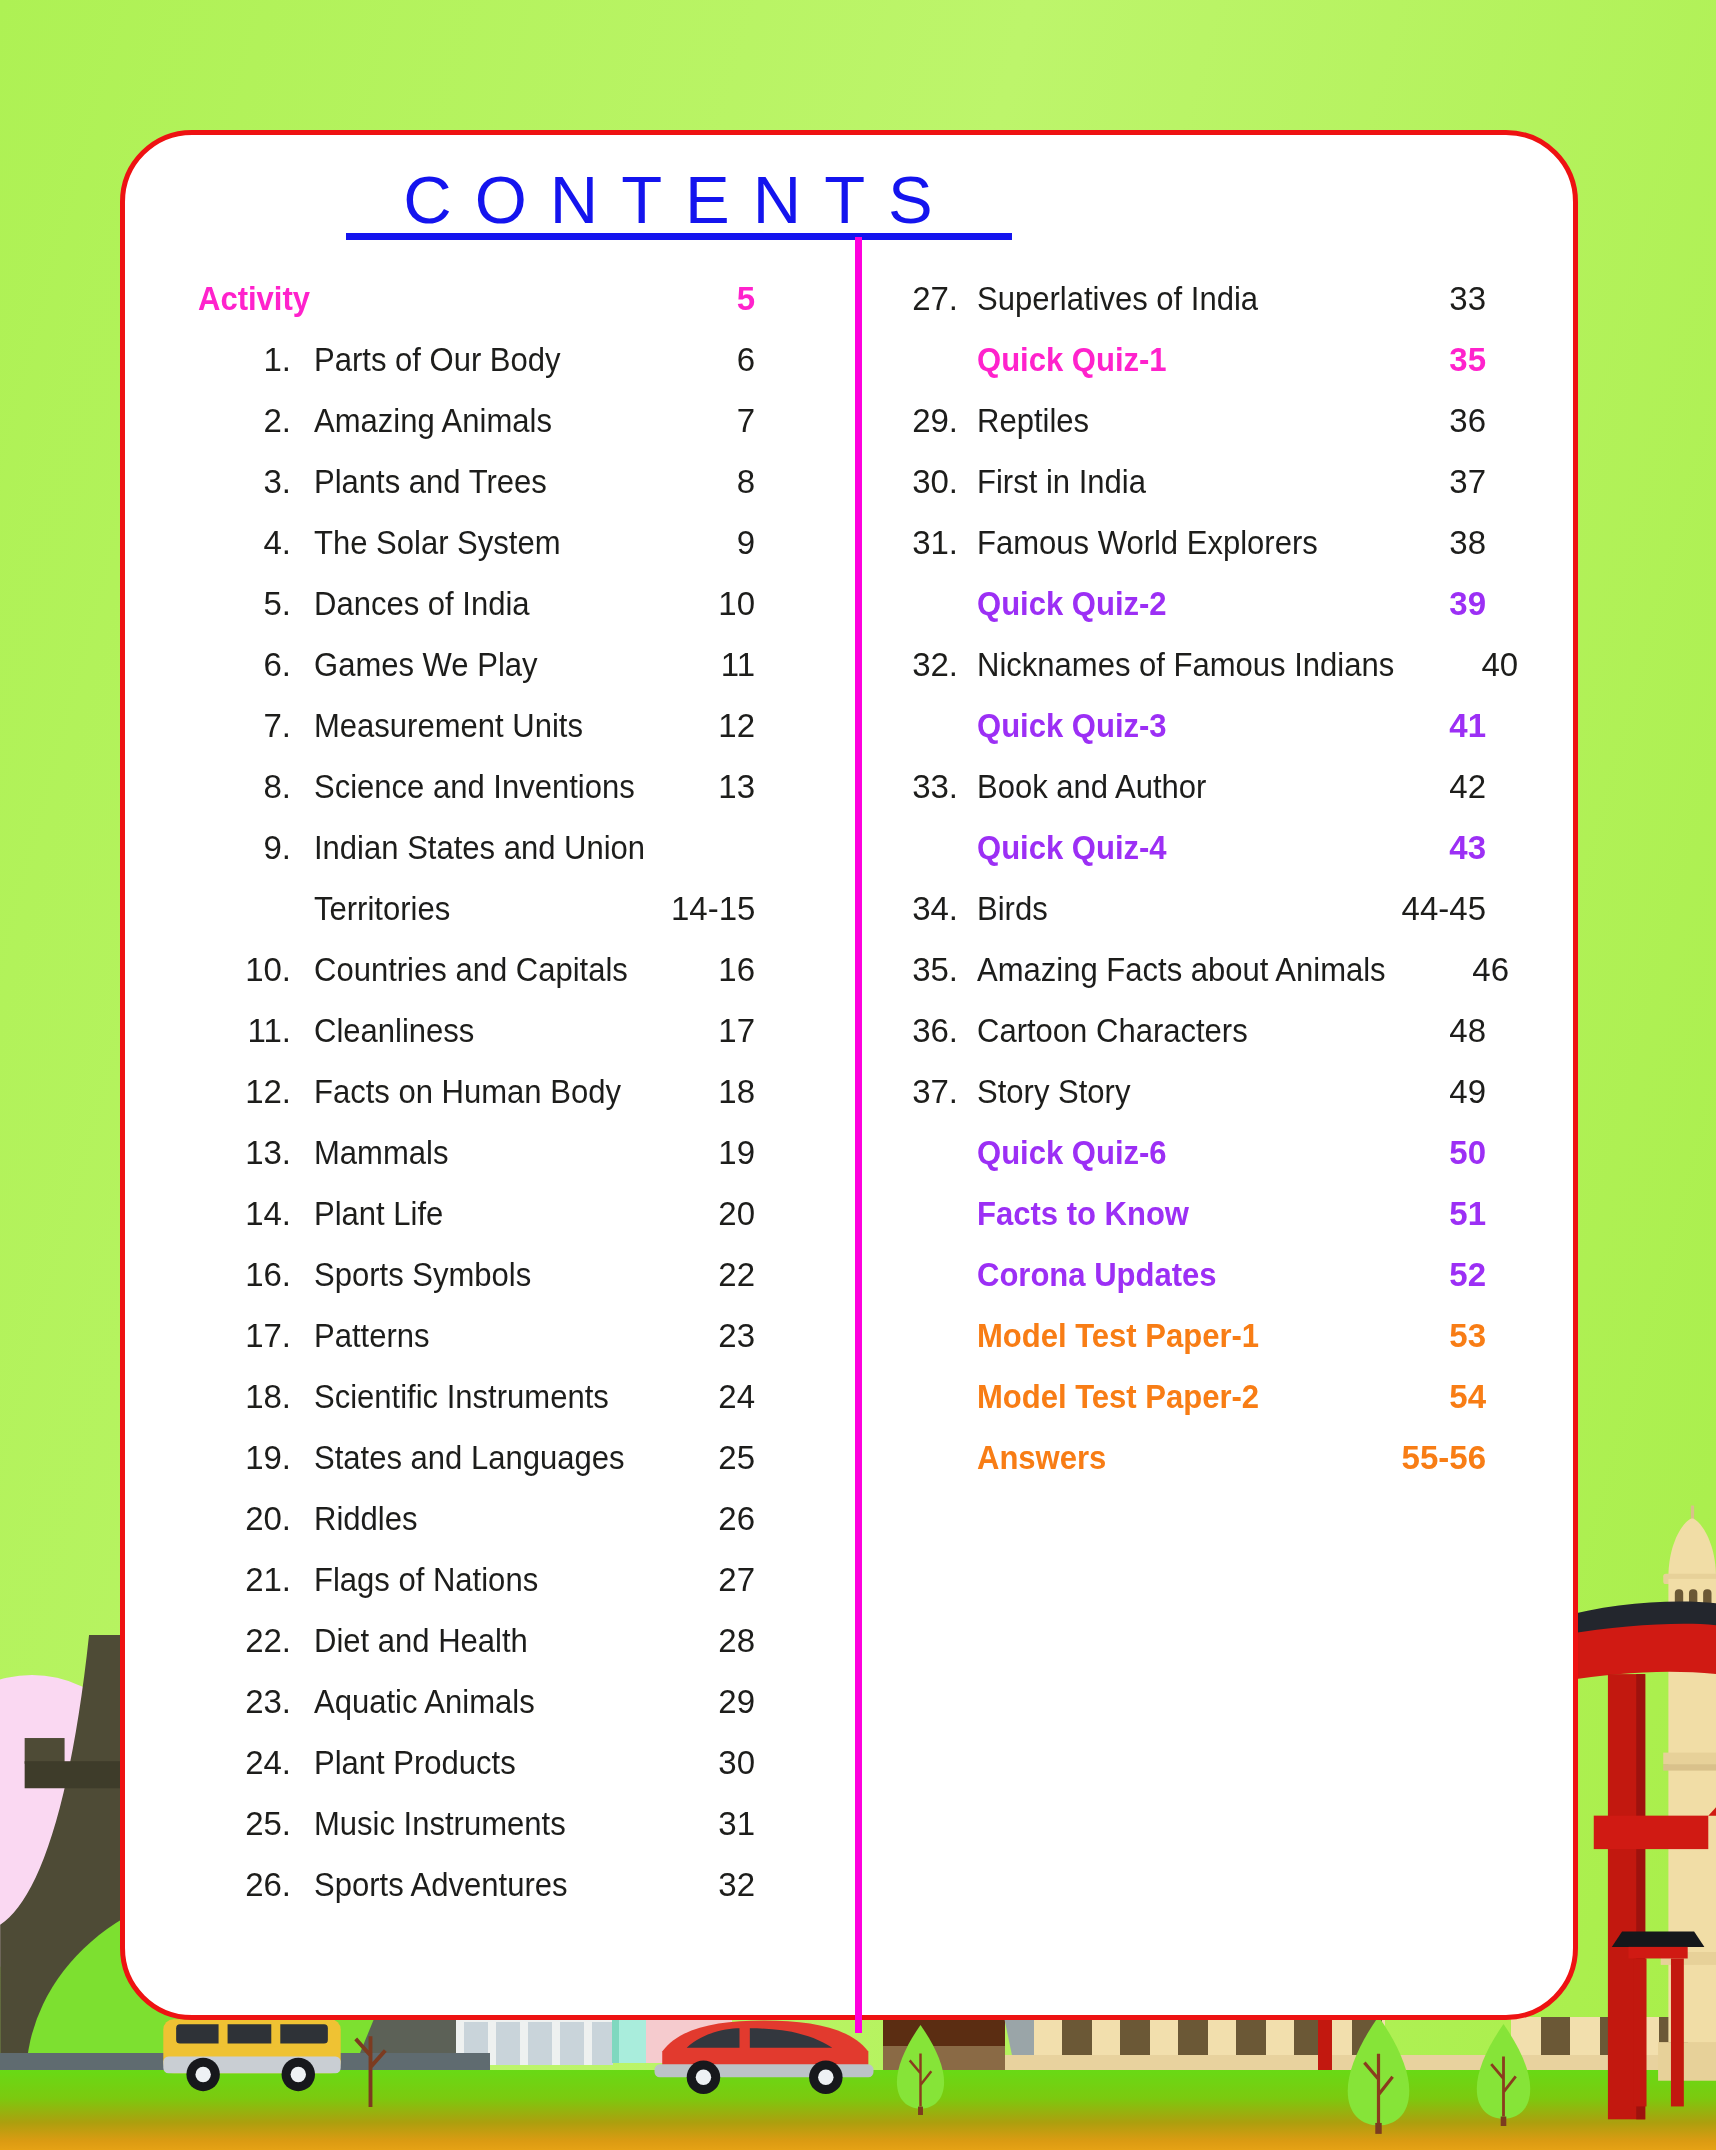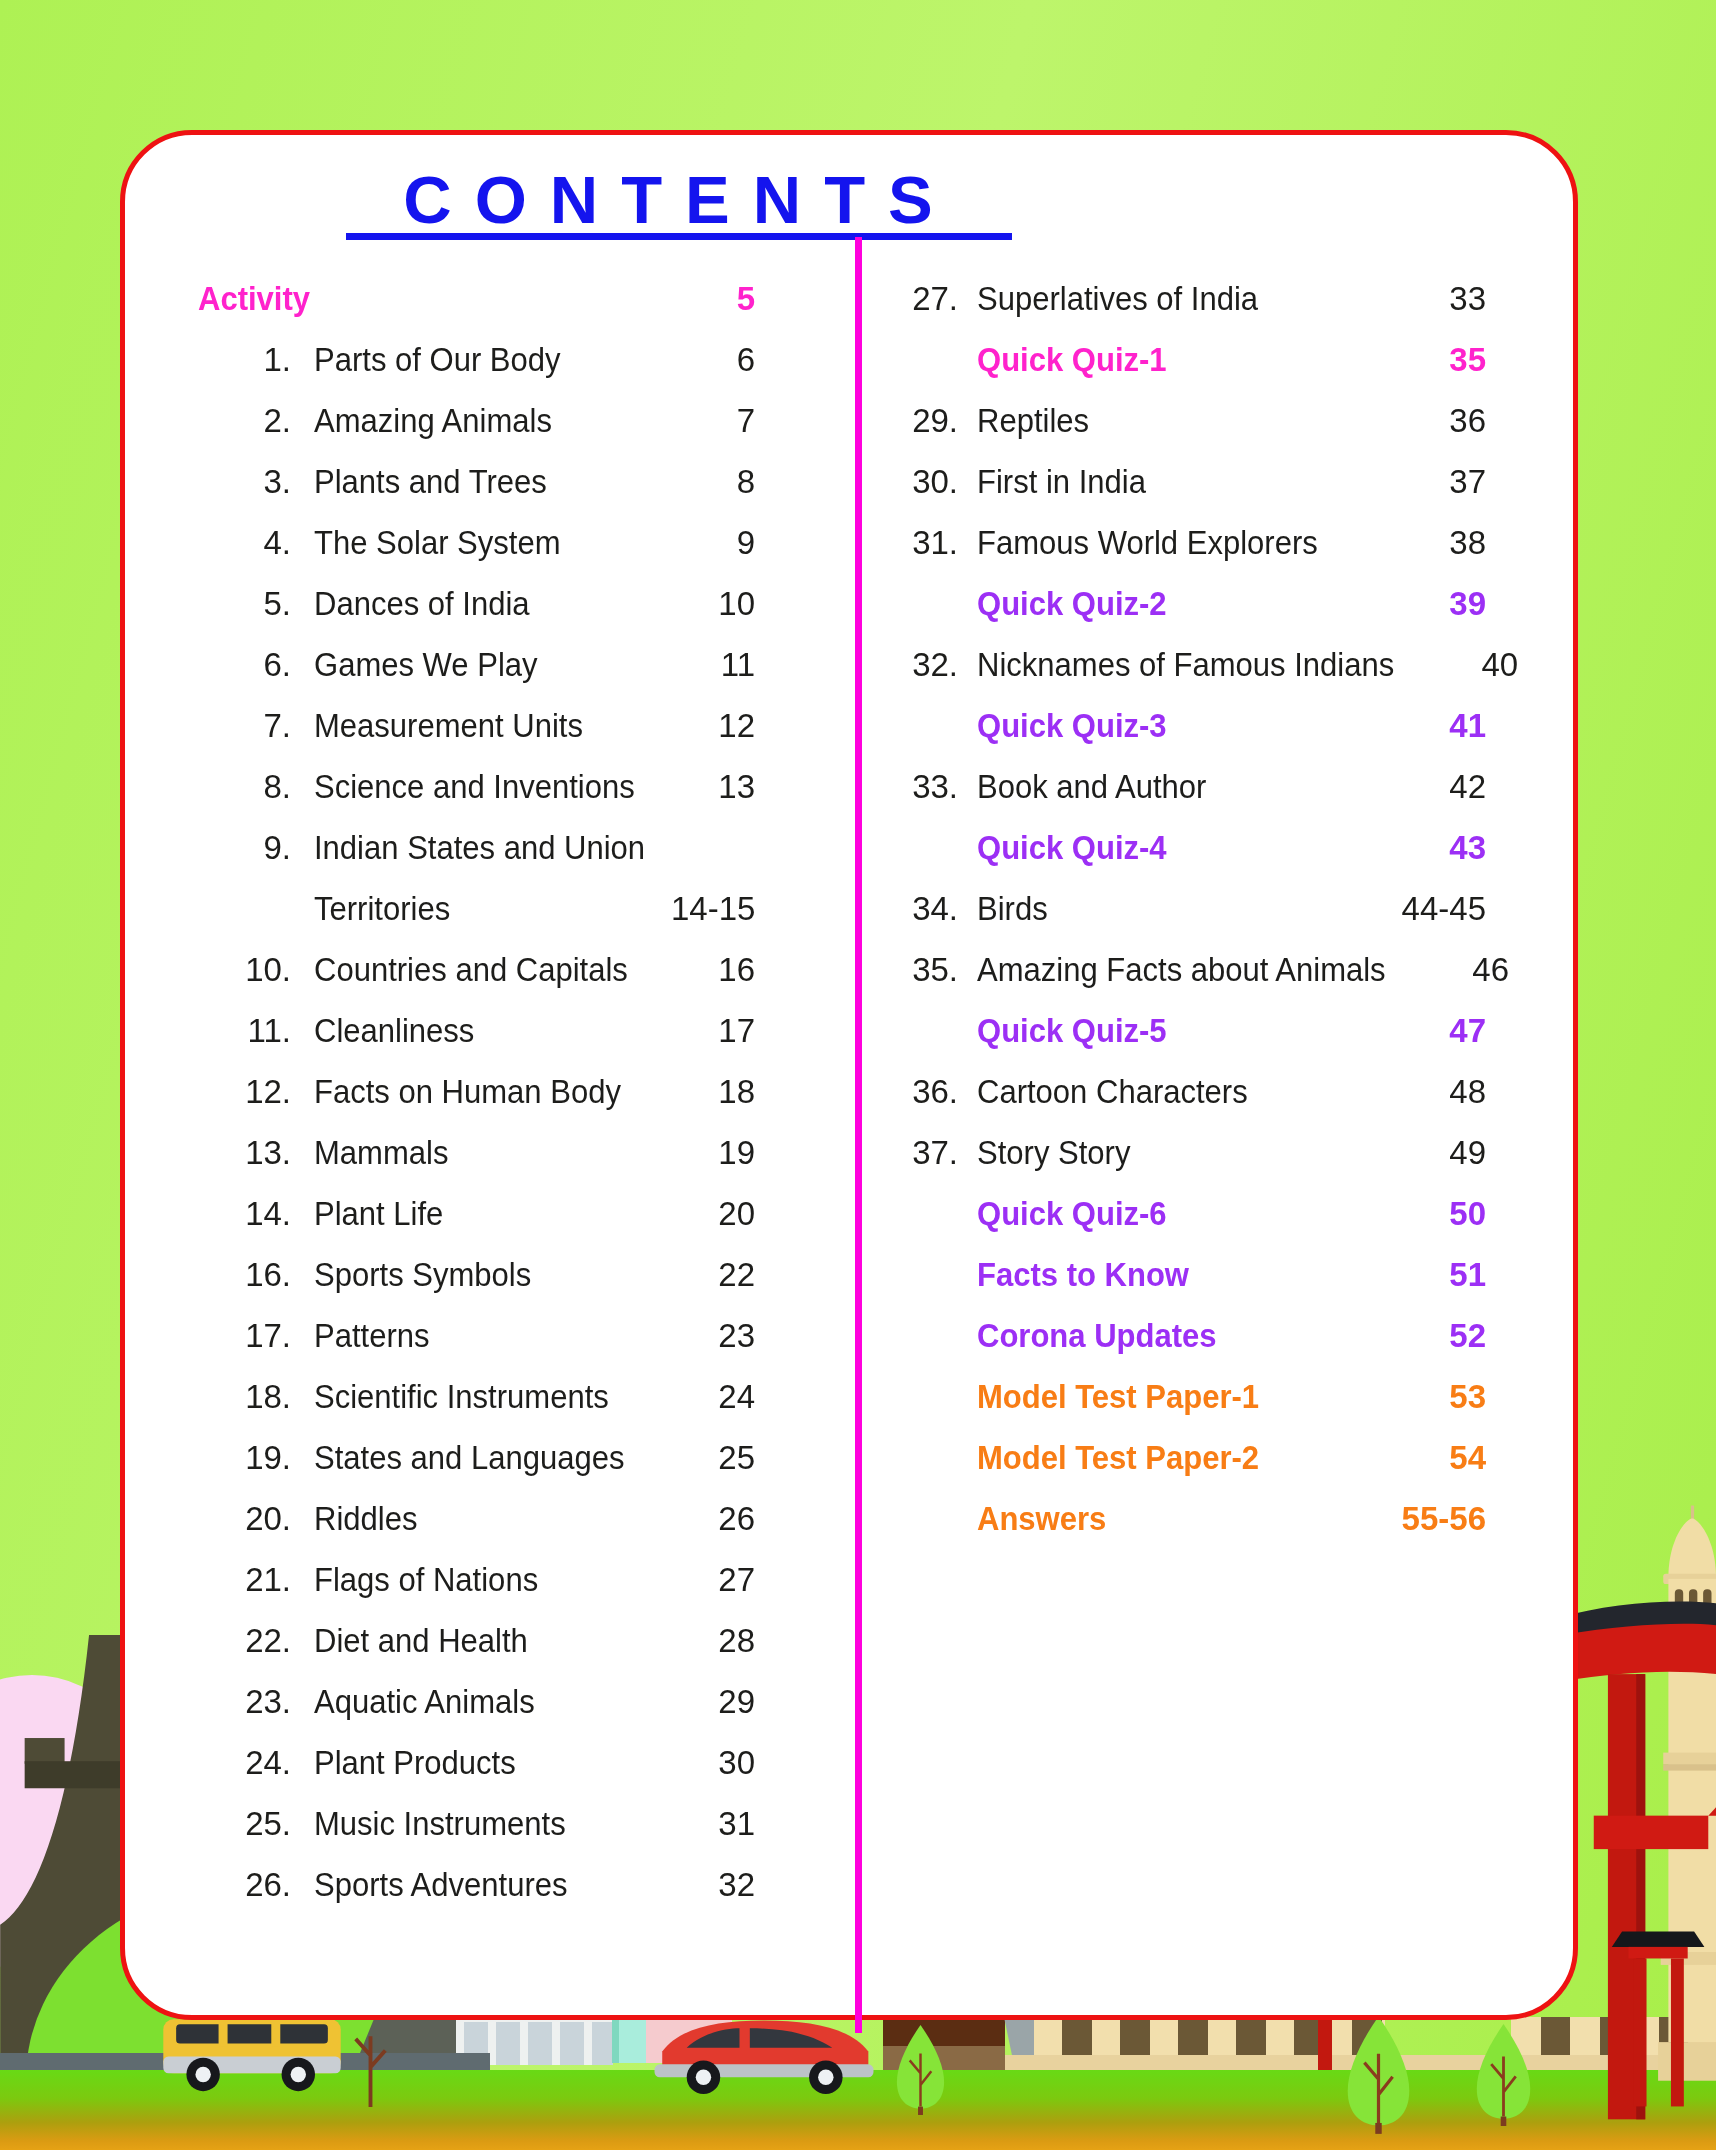--- a/index.html
+++ b/index.html
@@ -36,21 +36,21 @@
   .tree3{left:1470px;top:2023px;z-index:4;}
   .landmarks{left:1532px;top:1501px;z-index:4;}
   
   .card{
     position:absolute;left:120px;top:130px;width:1458px;height:1890px;
     background:#ffffff;border:5.8px solid var(--card_border_red,#ee1212);
     border-radius:72px;box-sizing:border-box;z-index:5;
   }
   .title{
     position:absolute;left:84px;top:26px;width:941px;text-align:center;
-    font-size:67px;font-weight:700;letter-spacing:23px;
+    font-size:67px;font-weight:400;letter-spacing:23px;
     color:var(--title_blue,#1414ee);white-space:nowrap;
   }
   .title-underline{
     position:absolute;left:221px;top:98px;width:666px;height:7px;
     background:var(--title_blue,#1414ee);
   }
   .divider{
     position:absolute;left:855px;top:237px;width:7px;height:1796px;
     background:var(--divider_magenta,#ff00dd);z-index:20;
   }
@@ -409,26 +409,20 @@
           <span class="gap"></span>
           <span class="label">Birds</span>
           <span class="page">44-45</span>
         </div>
         <div class="row">
           <span class="num">35.</span>
           <span class="gap"></span>
           <span class="label">Amazing Facts about Animals</span>
           <span class="page">46</span>
         </div>
-        <div class="row purple">
-          <span class="num"></span>
-          <span class="gap"></span>
-          <span class="label">Quick Quiz-5</span>
-          <span class="page">47</span>
-        </div>
         <div class="row">
           <span class="num">36.</span>
           <span class="gap"></span>
           <span class="label">Cartoon Characters</span>
           <span class="page">48</span>
         </div>
         <div class="row">
           <span class="num">37.</span>
           <span class="gap"></span>
           <span class="label">Story Story</span>

